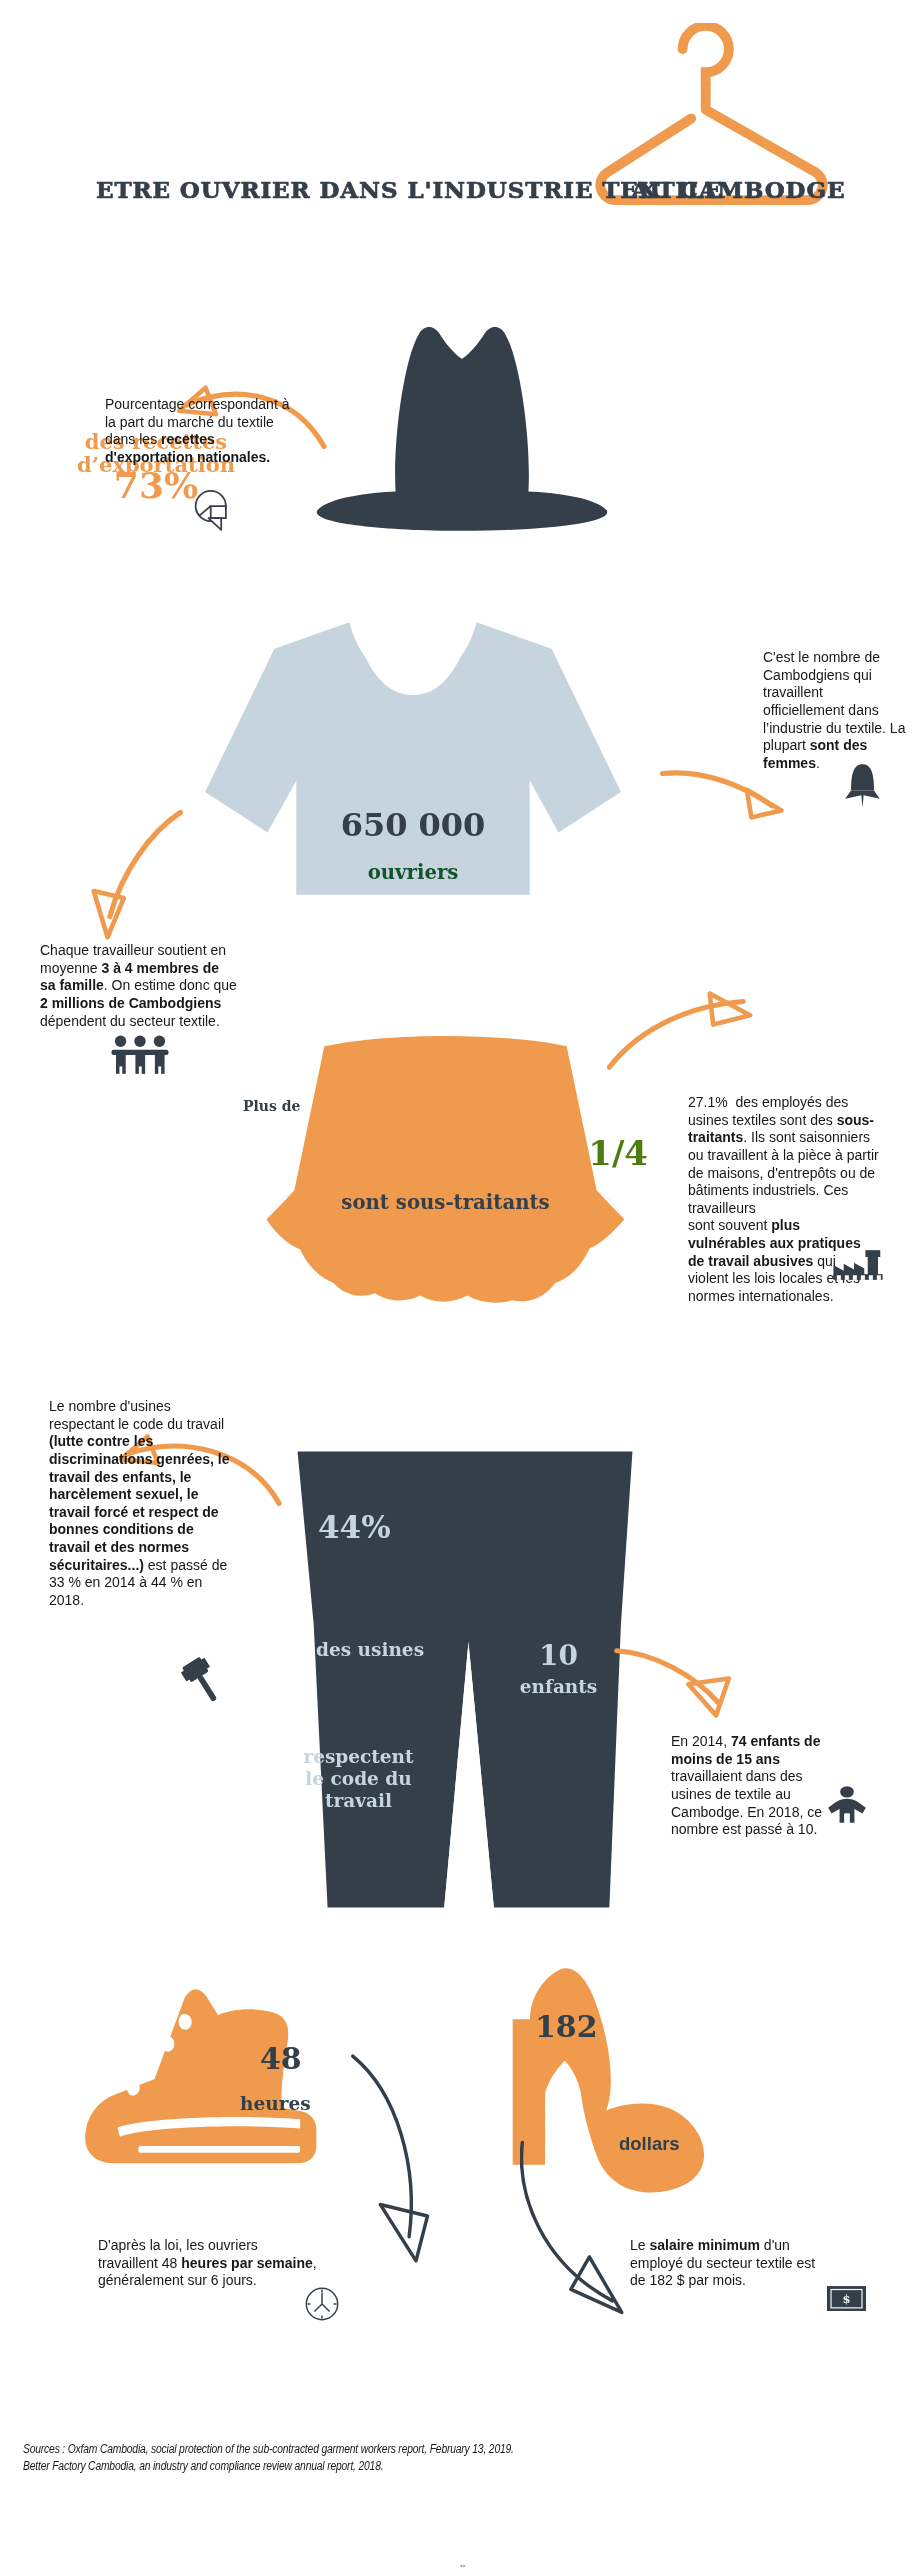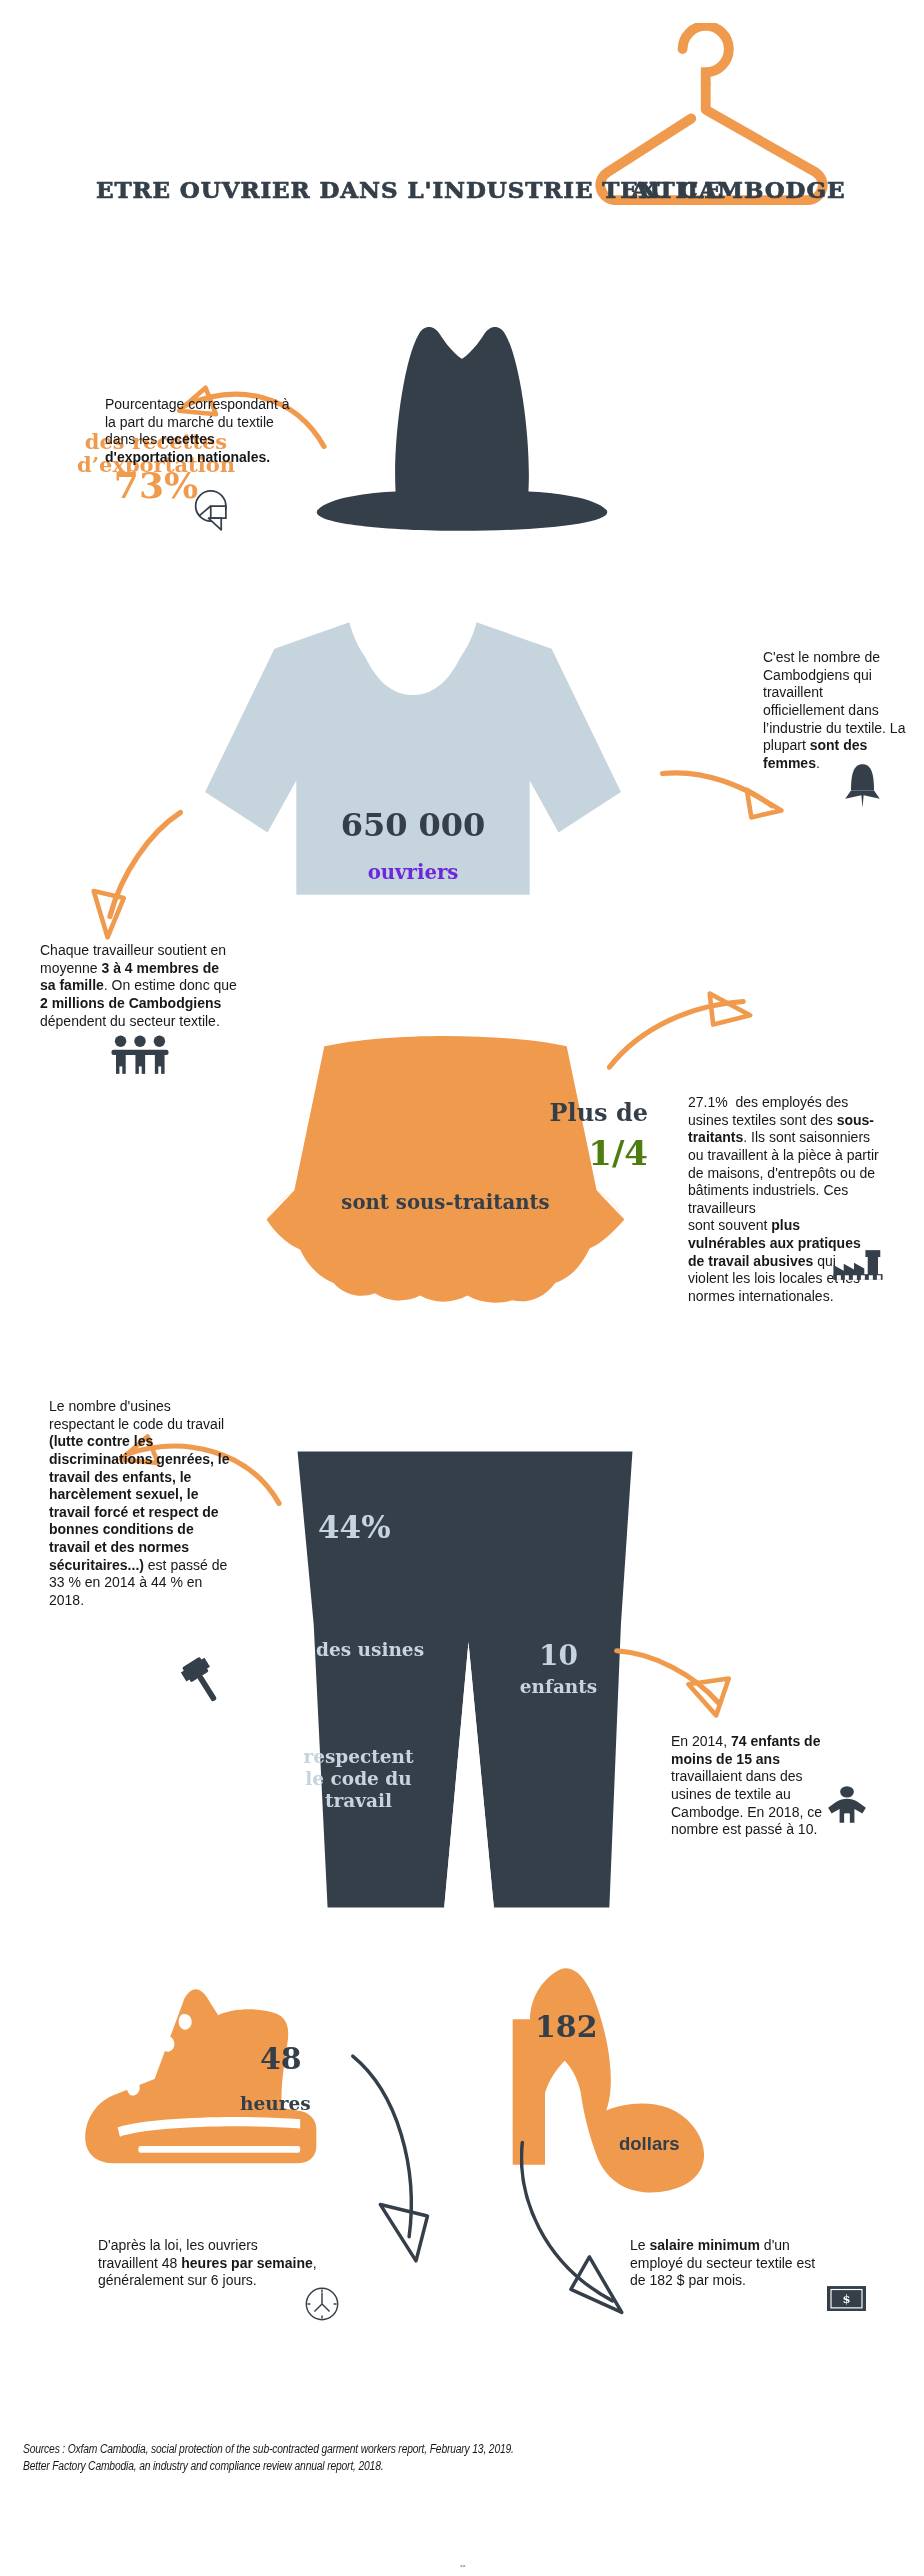--- a/index.html
+++ b/index.html
@@ -83,41 +83,41 @@
     left: 205px; top: 806px; width: 416px;
     text-align: center;
     color: #343f4a;
     font-family: "DejaVu Serif", serif;
     font-weight: bold;
     font-size: 32px;
   }
   #tshirt-label {
     left: 205px; top: 861px; width: 416px;
     text-align: center;
-    color: #6d28d9;
+    color: #14532d;
     font-family: "DejaVu Serif", serif;
     font-weight: bold;
     font-size: 19.7px;
   }
   #note-tshirt-right { left: 763px; top: 649px; width: 145px; }
   #woman-icon { left: 844px; top: 763px; }
   #arrow-tshirt-right { left: 659px; top: 763px; }
   #note-tshirt-left { left: 40px; top: 942px; width: 197px; }
   #family-icon { left: 110px; top: 1035px; }
   #arrow-tshirt-left { left: 81px; top: 809px; }
 
   
   #skirt-svg { left: 243px; top: 1029px; }
   #skirt-pre {
     left: 243px; top: 1098px; width: 405px;
-    text-align: right;
-    color: #343f4a;
-    font-family: "DejaVu Serif", serif;
-    font-weight: bold;
-    font-size: 24px;
+    text-align: left;
+    color: #343f4a;
+    font-family: "DejaVu Serif", serif;
+    font-weight: bold;
+    font-size: 14px;
   }
   #skirt-big {
     left: 243px; top: 1133px; width: 405px;
     text-align: right;
     color: #4d7c0f;
     font-family: "DejaVu Serif", serif;
     font-weight: bold;
     font-size: 34px;
   }
   #skirt-label {

